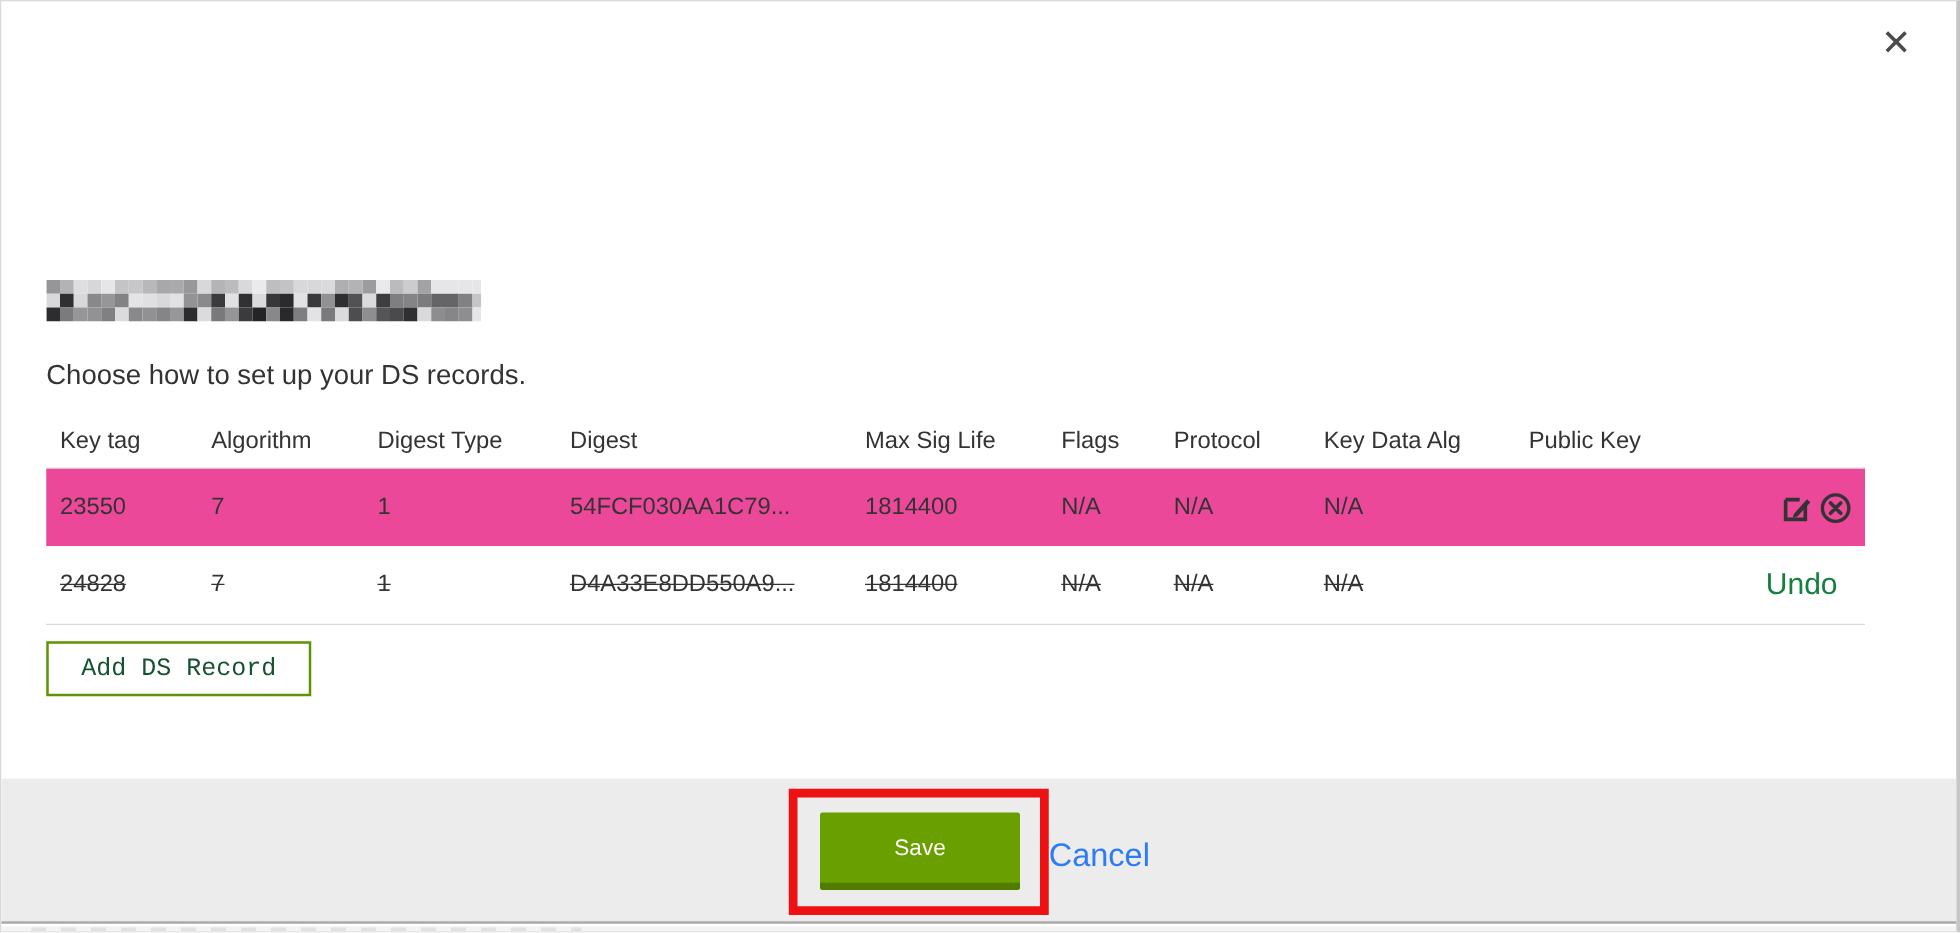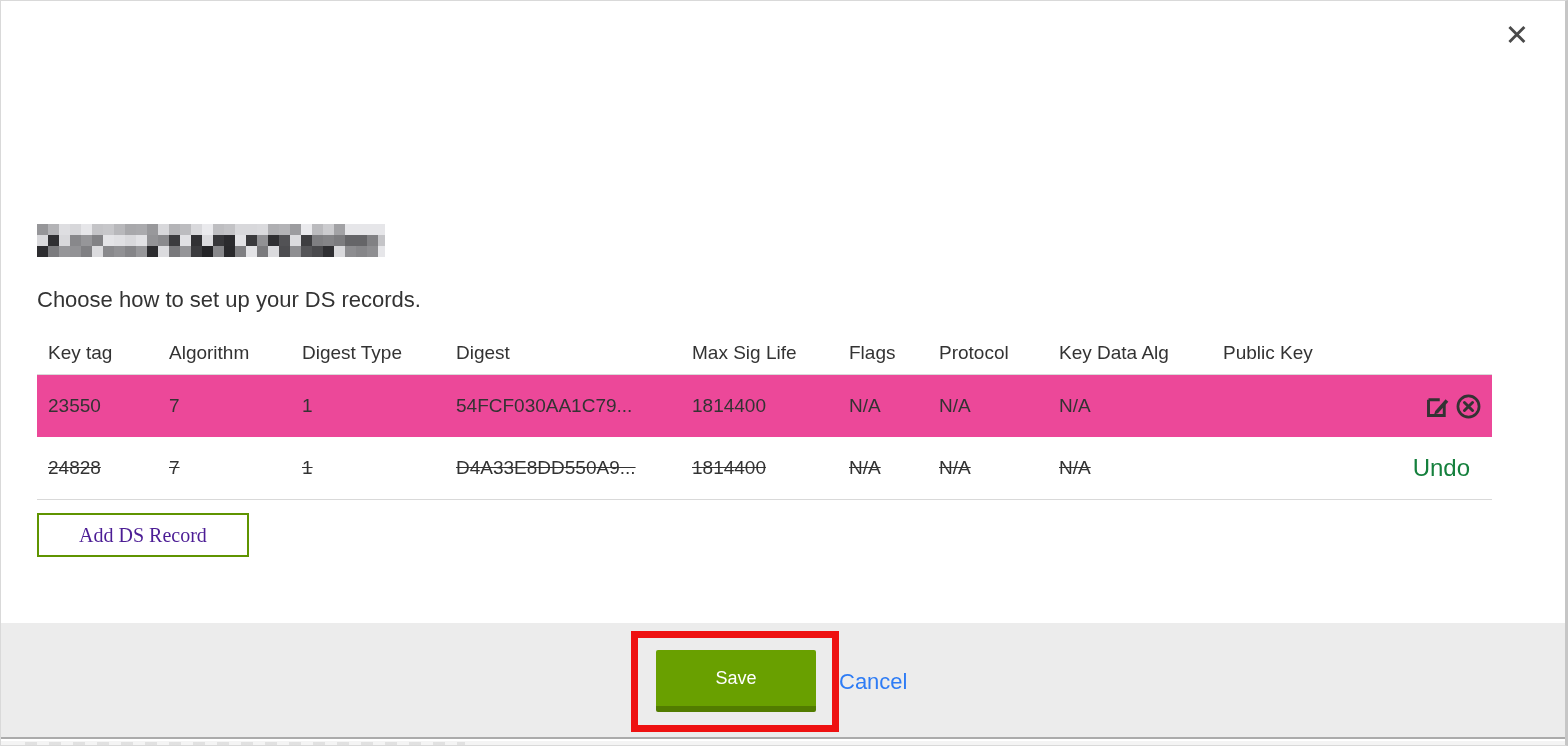--- a/index.html
+++ b/index.html
@@ -45,22 +45,22 @@
   .data-row-2 { height:63px; background:#ffffff; border-bottom:1px solid #d9d9d9; }
   .deleted .cell { text-decoration:line-through; }
   .actions-cell {
     display:flex; justify-content:flex-end; align-items:center;
     padding-right:10px !important; gap:3px;
   }
   .icon-btn { width:28px; height:28px; cursor:pointer; display:flex; align-items:center; justify-content:center; }
   .undo-link { color:#15803d; cursor:pointer; font-size:24px; padding-right:12px; }
   .add-btn {
     position:absolute; left:36px; top:512px; width:212px; height:44px;
-    background:#ffffff; border:2px solid #5f9400; color:#4c1d95;
-    font-size:20px; font-family:Liberation Serif, serif; cursor:pointer;
+    background:#ffffff; border:2px solid #5f9400; color:#14532d;
+    font-size:20px; font-family:Liberation Mono, monospace; cursor:pointer;
   }
   .footer {
     position:absolute; left:0; top:622px; width:1568px; height:116px;
     background:#ececec; border-bottom:2px solid #ababab;
   }
   .bottom-strip {
     position:absolute; left:0; top:740px; width:1568px; height:6px;
     background:#f4f4f4;
   }
   .bottom-strip::before {
@@ -69,21 +69,21 @@
     opacity:.7;
   }
   .save-btn {
     position:absolute; left:655px; top:649px; width:160px; height:62px;
     background:#69a000; border:none; border-bottom:6px solid #527c00;
     border-radius:2px; color:#ffffff; font-size:18px; font-family:inherit;
     cursor:pointer;
   }
   .cancel-link {
     position:absolute; left:838px; top:668px;
-    font-size:22px; color:#2e7cf5; cursor:pointer;
+    font-size:26px; color:#2e7cf5; cursor:pointer;
   }
   .annotation-rect {
     position:absolute; left:630px; top:630px; width:208px; height:101px;
     border:7px solid #ee1111; pointer-events:none;
   }
 </style>
 </head>
 <body>
 
 <div class="page">

